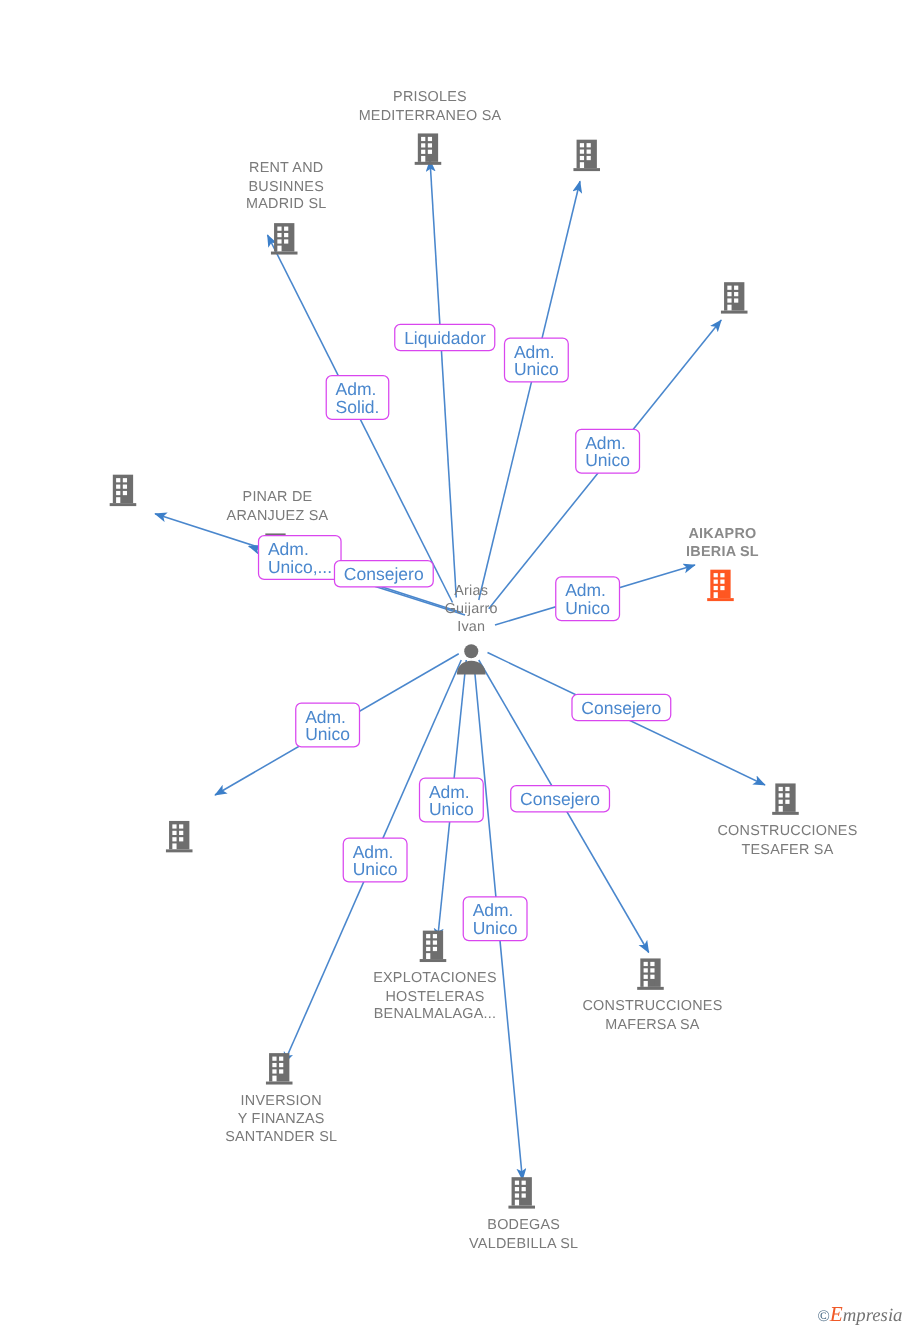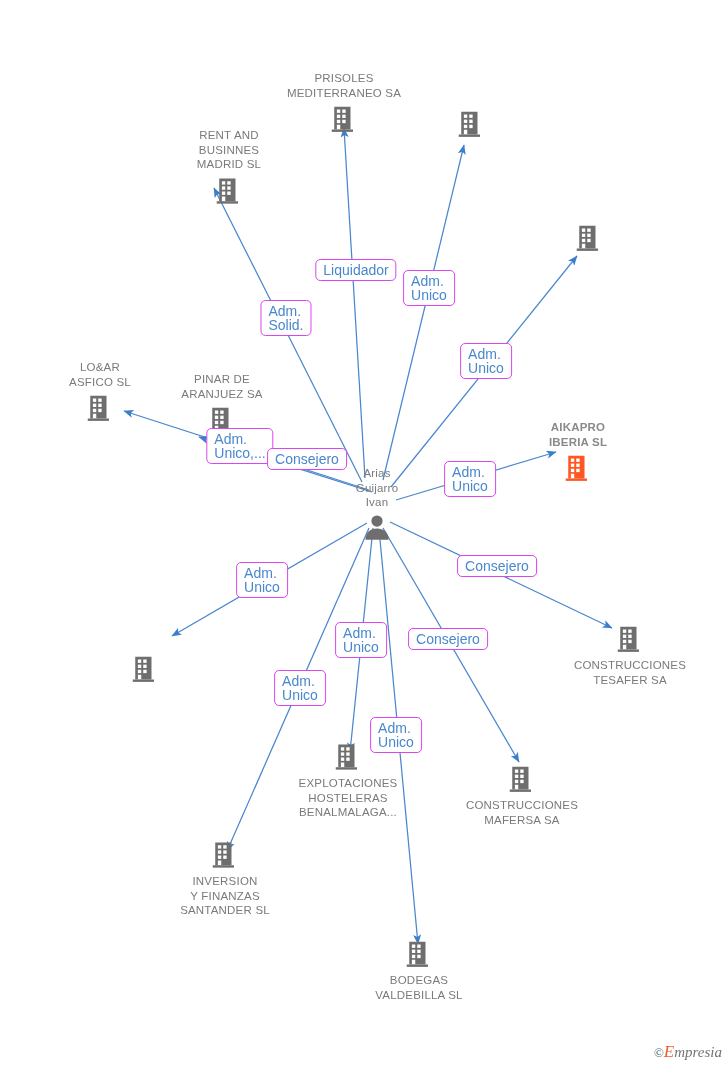--- a/index.html
+++ b/index.html
@@ -158,36 +158,34 @@
             <rect x="6.3" y="8.5" width="2.7" height="2.7" fill="#ffffff"></rect>
             <rect x="10.6" y="8.5" width="2.7" height="2.7" fill="#ffffff"></rect>
             <rect x="6.3" y="12.6" width="2.7" height="2.7" fill="#ffffff"></rect>
             <rect x="10.6" y="12.6" width="2.7" height="2.7" fill="#ffffff"></rect>
             <rect x="6.3" y="16.6" width="2.7" height="3.8" fill="#ffffff"></rect>
             <rect x="10.6" y="16.6" width="2.7" height="2.7" fill="#6e6e6e"></rect>
             <rect x="2.2" y="20.4" width="17" height="1.9" fill="#6e6e6e"></rect>
           </svg></span>
       </div>
       <div class="node above" style="left: 100px; top: 392px;">
-        <span class="label">LO&amp;AR
-ASFICO SL</span>
-        <span class="icon"><svg width="30" height="32" viewBox="0 0 24 24" xmlns="http://www.w3.org/2000/svg">
-            <rect x="4.2" y="2.2" width="13" height="18.2" fill="#6e6e6e"></rect>
-            <rect x="6.3" y="4.4" width="2.7" height="2.7" fill="#ffffff"></rect>
-            <rect x="10.6" y="4.4" width="2.7" height="2.7" fill="#ffffff"></rect>
-            <rect x="6.3" y="8.5" width="2.7" height="2.7" fill="#ffffff"></rect>
-            <rect x="10.6" y="8.5" width="2.7" height="2.7" fill="#ffffff"></rect>
-            <rect x="6.3" y="12.6" width="2.7" height="2.7" fill="#ffffff"></rect>
-            <rect x="10.6" y="12.6" width="2.7" height="2.7" fill="#ffffff"></rect>
-            <rect x="6.3" y="16.6" width="2.7" height="3.8" fill="#ffffff"></rect>
-            <rect x="10.6" y="16.6" width="2.7" height="2.7" fill="#6e6e6e"></rect>
-            <rect x="2.2" y="20.4" width="17" height="1.9" fill="#6e6e6e"></rect>
-          </svg></span>
-      </div>
-      <div class="node above" style="left: 222px; top: 404px;">
+        <span class="icon"><svg width="30" height="32" viewBox="0 0 24 24" xmlns="http://www.w3.org/2000/svg">
+            <rect x="4.2" y="2.2" width="13" height="18.2" fill="#6e6e6e"></rect>
+            <rect x="6.3" y="4.4" width="2.7" height="2.7" fill="#ffffff"></rect>
+            <rect x="10.6" y="4.4" width="2.7" height="2.7" fill="#ffffff"></rect>
+            <rect x="6.3" y="8.5" width="2.7" height="2.7" fill="#ffffff"></rect>
+            <rect x="10.6" y="8.5" width="2.7" height="2.7" fill="#ffffff"></rect>
+            <rect x="6.3" y="12.6" width="2.7" height="2.7" fill="#ffffff"></rect>
+            <rect x="10.6" y="12.6" width="2.7" height="2.7" fill="#ffffff"></rect>
+            <rect x="6.3" y="16.6" width="2.7" height="3.8" fill="#ffffff"></rect>
+            <rect x="10.6" y="16.6" width="2.7" height="2.7" fill="#6e6e6e"></rect>
+            <rect x="2.2" y="20.4" width="17" height="1.9" fill="#6e6e6e"></rect>
+          </svg></span>
+      </div>
+      <div class="node above" style="left: 222px; top: 423px;">
         <span class="label">PINAR DE
 ARANJUEZ SA</span>
         <span class="icon"><svg width="30" height="32" viewBox="0 0 24 24" xmlns="http://www.w3.org/2000/svg">
             <rect x="4.2" y="2.2" width="13" height="18.2" fill="#6e6e6e"></rect>
             <rect x="6.3" y="4.4" width="2.7" height="2.7" fill="#ffffff"></rect>
             <rect x="10.6" y="4.4" width="2.7" height="2.7" fill="#ffffff"></rect>
             <rect x="6.3" y="8.5" width="2.7" height="2.7" fill="#ffffff"></rect>
             <rect x="10.6" y="8.5" width="2.7" height="2.7" fill="#ffffff"></rect>
             <rect x="6.3" y="12.6" width="2.7" height="2.7" fill="#ffffff"></rect>
             <rect x="10.6" y="12.6" width="2.7" height="2.7" fill="#ffffff"></rect>

